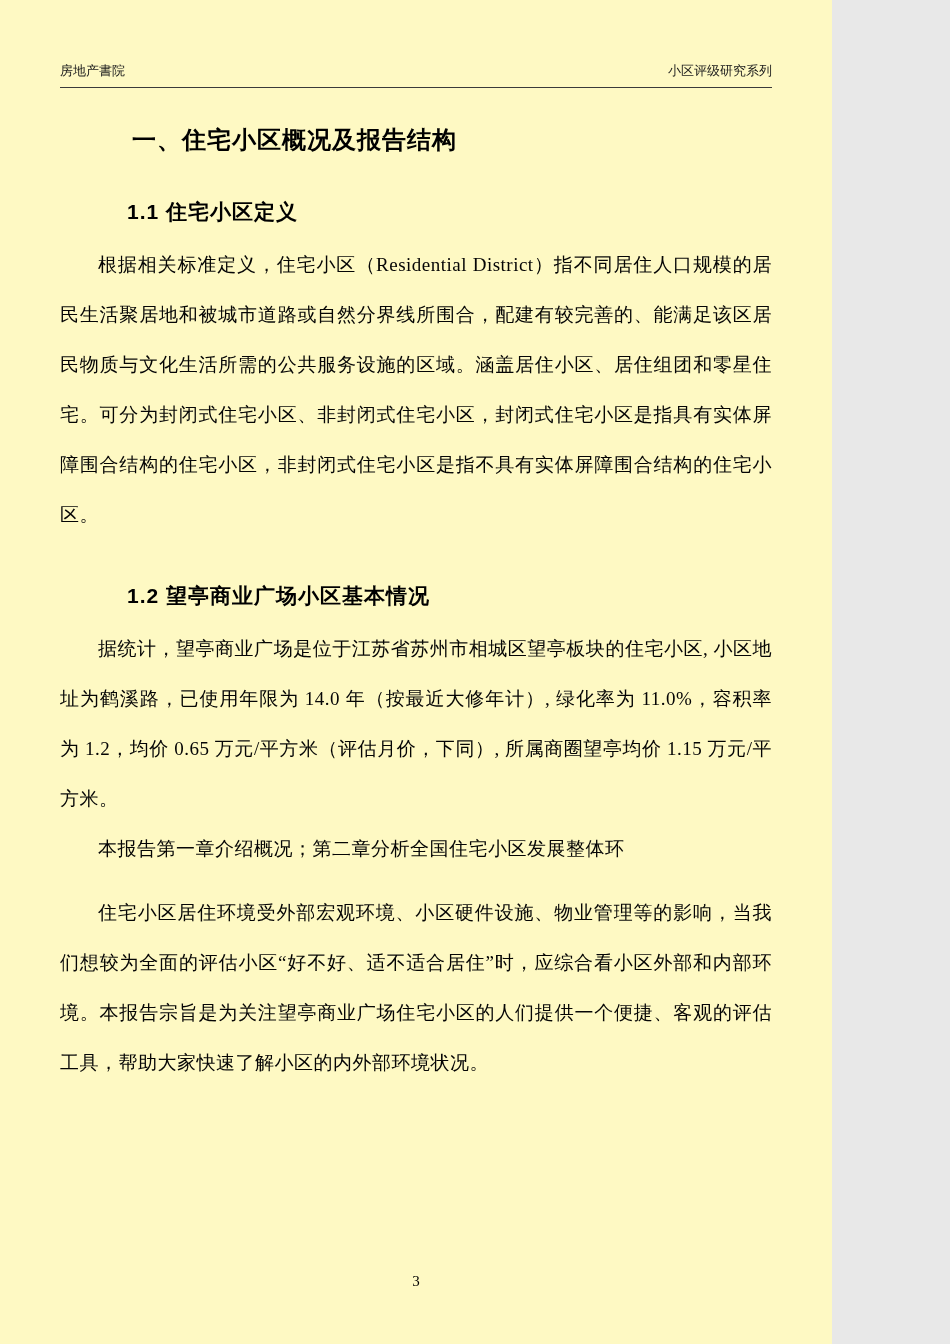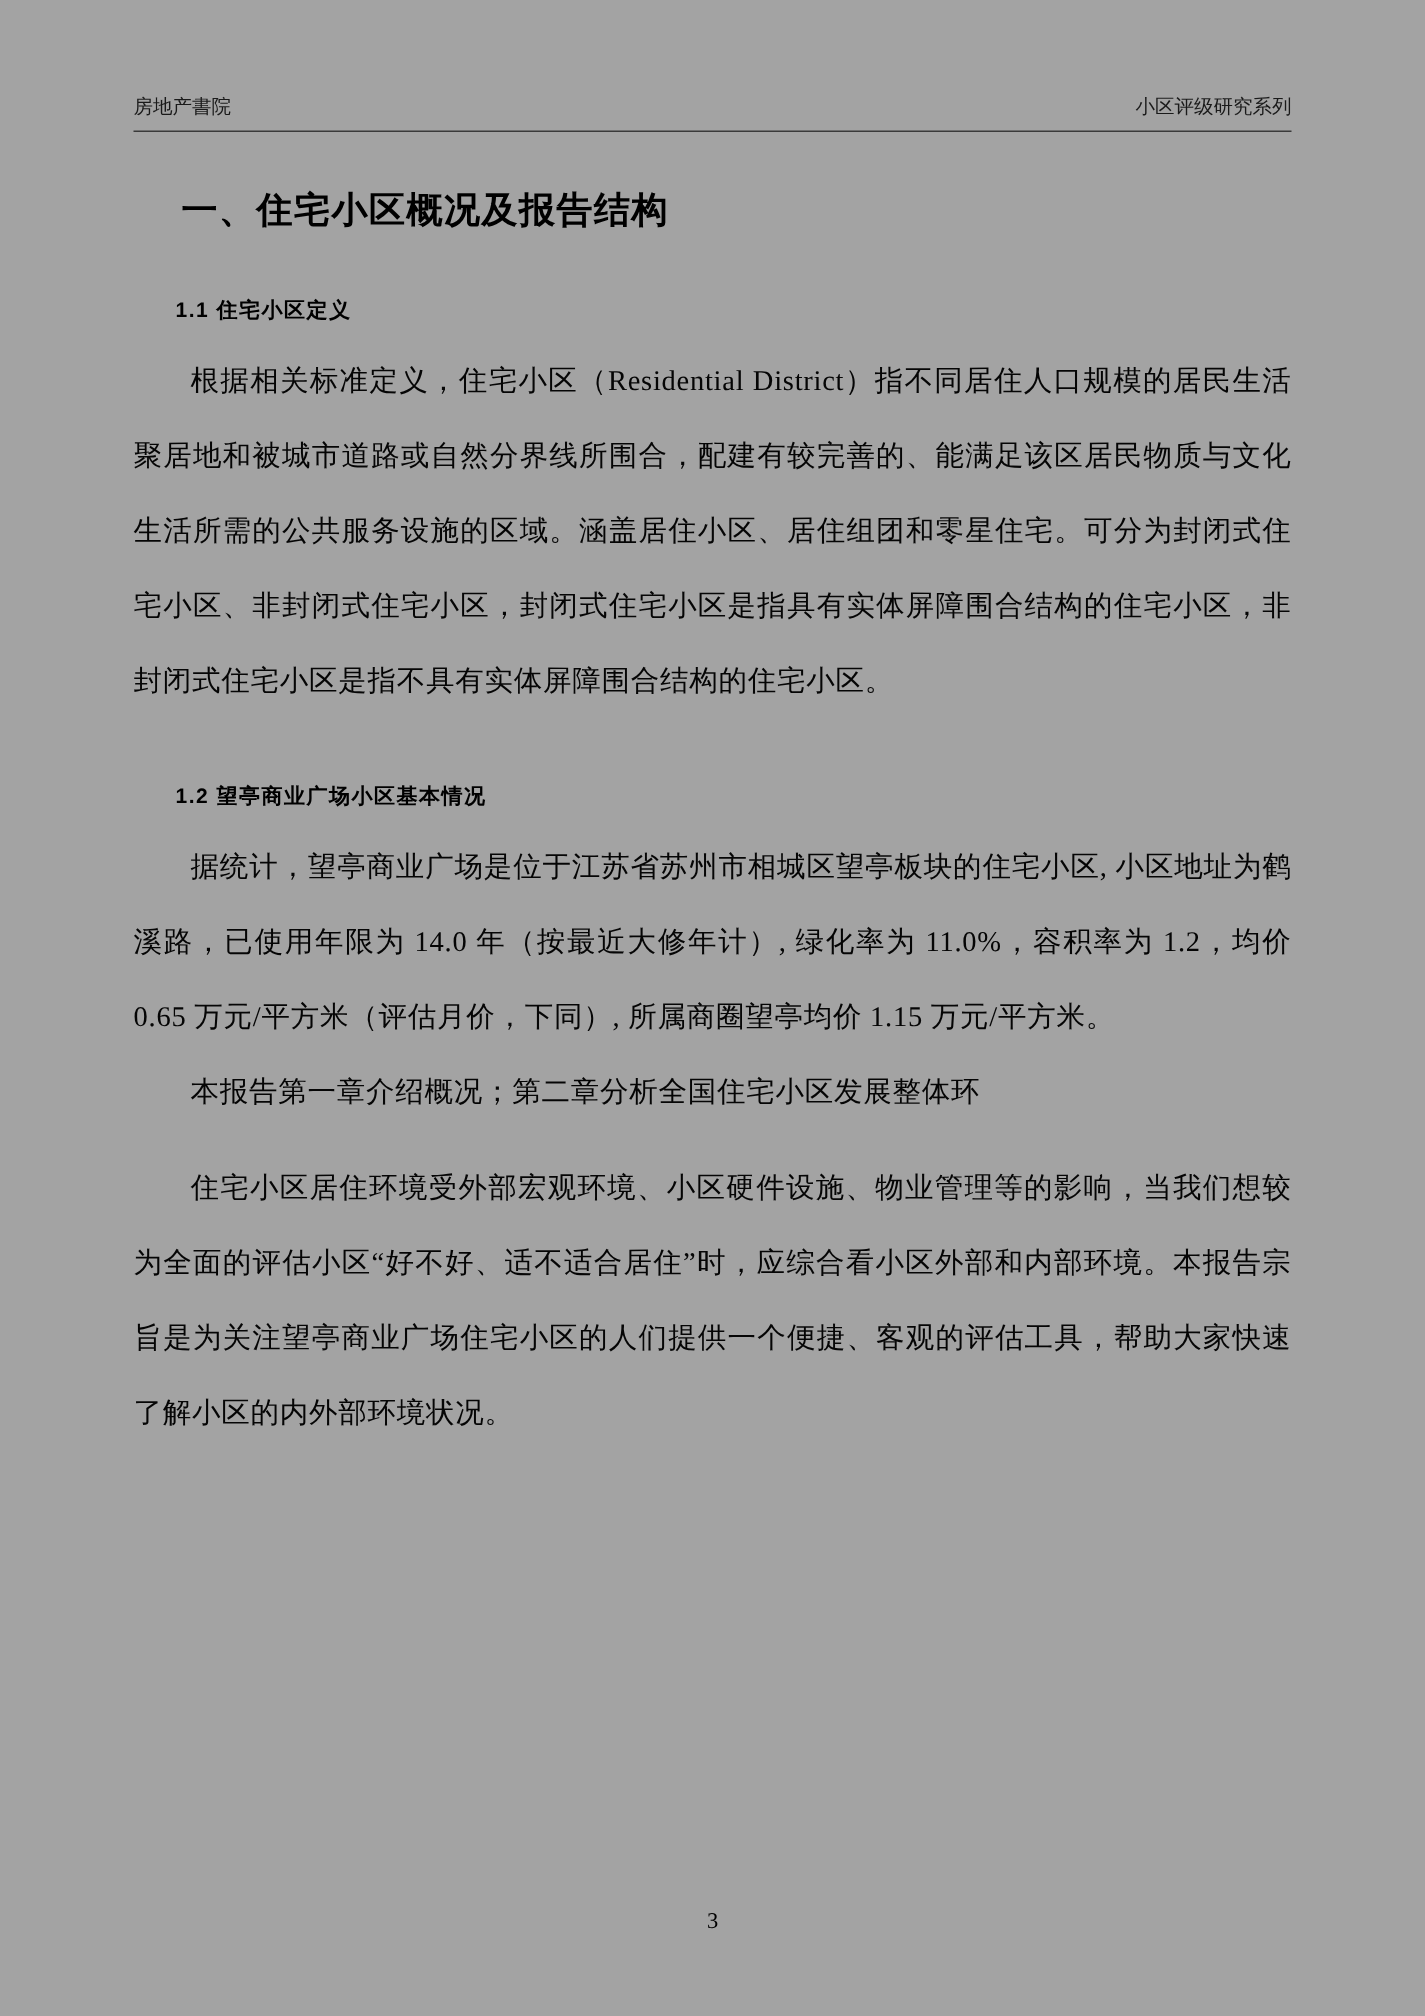--- a/index.html
+++ b/index.html
@@ -5,51 +5,51 @@
   * { margin: 0; padding: 0; box-sizing: border-box; }
   html, body { background: #e8e8e8; }
   body {
     width: 950px;
     height: 1344px;
     font-family: "Liberation Serif", "DejaVu Serif", serif;
     color: #000;
   }
   .page {
     position: relative;
-    width: 950px;
+    width: 832px;
     height: 1344px;
-    background: #a3a3a3;
-    padding: 0 89px;
+    background: #fef9c3;
+    padding: 0 60px;
     overflow: hidden;
   }
   .header {
     display: flex;
     justify-content: space-between;
     align-items: flex-end;
     padding-top: 62px;
     padding-bottom: 7px;
     border-bottom: 1px solid #3a3a3a;
     font-family: "Liberation Sans", "DejaVu Sans", sans-serif;
     font-size: 13px;
     color: #1a1a1a;
   }
   .chapter-title {
     font-family: Liberation Serif, serif;
     font-size: 24px;
     font-weight: bold;
     color: #000;
-    margin: 36px 0 0 32px;
+    margin: 36px 0 0 72px;
     letter-spacing: 1px;
   }
   .section-title {
     font-family: "Liberation Sans", "DejaVu Sans", sans-serif;
-    font-size: 14px;
+    font-size: 21px;
     font-weight: bold;
     color: #000;
-    margin: 42px 0 0 28px;
+    margin: 42px 0 0 67px;
     letter-spacing: 1px;
   }
   .para {
     font-size: 19px;
     line-height: 50px;
     text-align: justify;
     text-indent: 2em;
     margin-top: 14px;
     letter-spacing: 0.5px;
     color: #050505;

